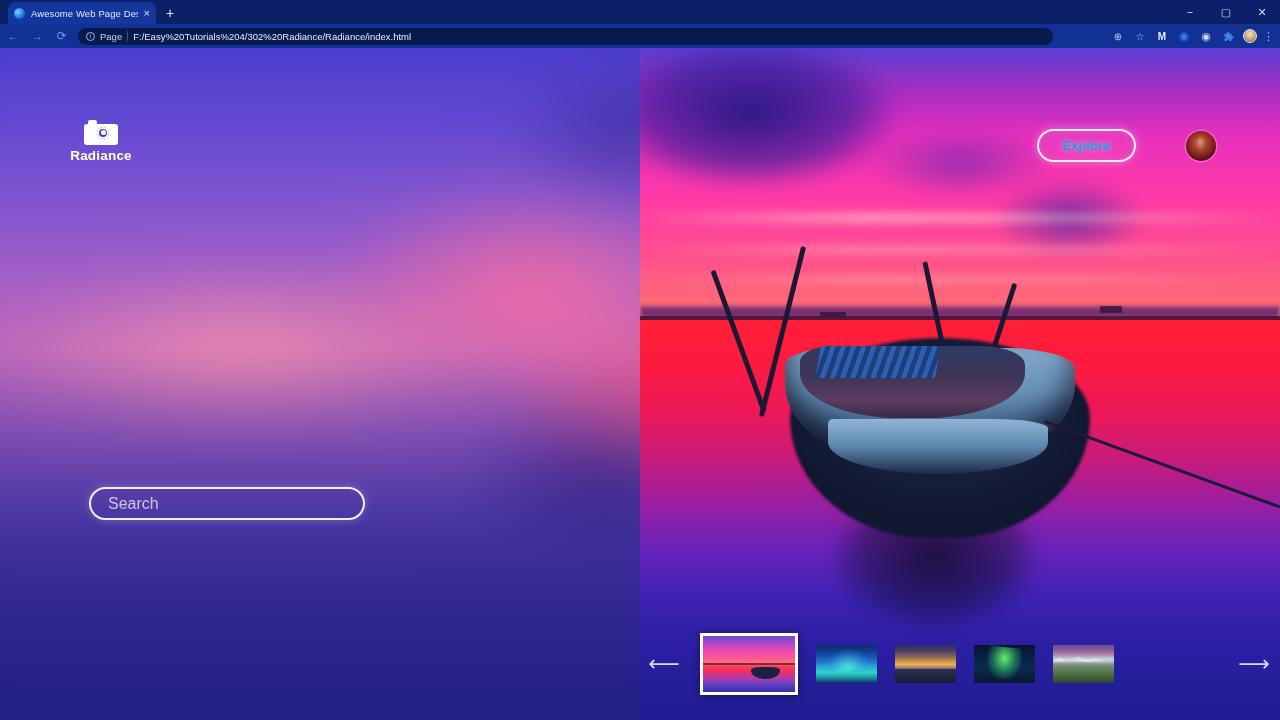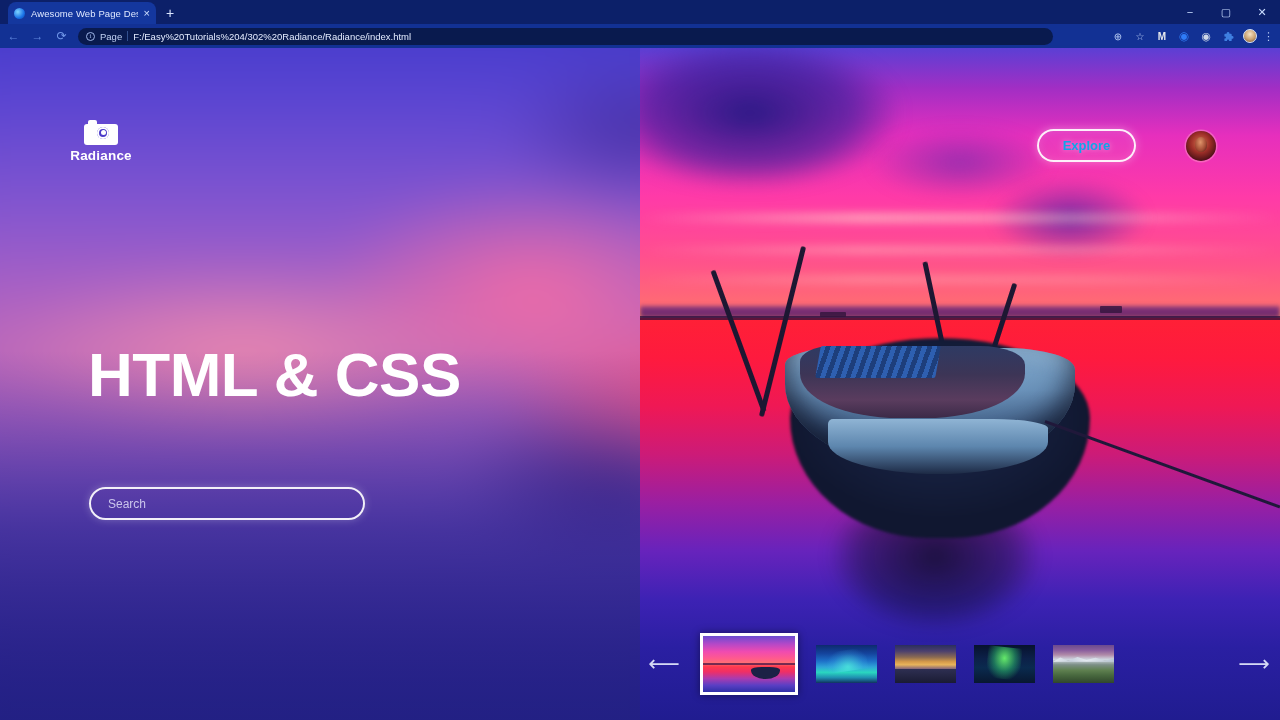--- a/index.html
+++ b/index.html
@@ -278,21 +278,21 @@
     font-size:62px; font-weight:bold; color:#fff; letter-spacing:-.5px;
     line-height:1; white-space:nowrap;
   }
   .hero-para {
     position:absolute; left:88px; top:383px; width:410px;
     font-size:11.5px; color:#f2f0ff; line-height:1.55;
   }
   .search-box {
     position:absolute; left:89px; top:439px; width:276px; height:33px;
     border:2px solid rgba(255,255,255,.92); border-radius:17px;
-    background:transparent; color:#0ea5e9; font-size:12px;
+    background:transparent; color:#0ea5e9; font-size:16px;
     padding:5px 17px; outline:none;
     font-family:"Liberation Sans", sans-serif;
     box-shadow:0 0 9px rgba(255,255,255,.25);
   }
   .search-box::placeholder { color:rgba(235,235,255,.78); }
 
   
   .carousel {
     position:absolute; left:640px; top:560px; width:640px; height:112px;
     display:flex; align-items:center;
@@ -448,21 +448,20 @@
         <span class="cam-lens"></span>
         <span class="cam-dot"></span>
       </span>
       <span class="logo-text">Radiance</span>
     </div>
 
     <div class="explore-btn">Explore</div>
 
     <div class="header-avatar"></div>
 
-    <div class="hero-title">HTML &amp; CSS</div>
     <input class="search-box" type="text" placeholder="Search" style="">
 
     <div class="carousel">
       <span class="arrow arrow-left">⟵</span>
       <div class="thumbs">
         <div class="thumb active t-sunset-boat"></div>
         <div class="thumb t-aurora-blue"></div>
         <div class="thumb t-sunset-sea"></div>
         <div class="thumb t-aurora-green"></div>
         <div class="thumb t-mountain"></div>

